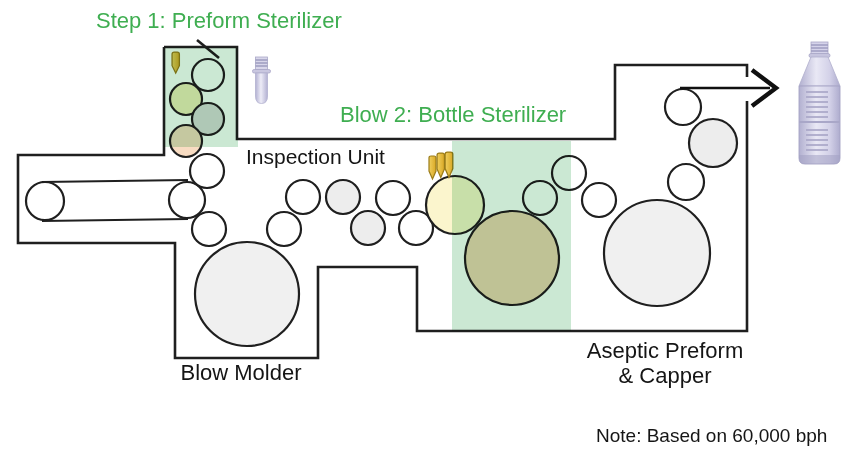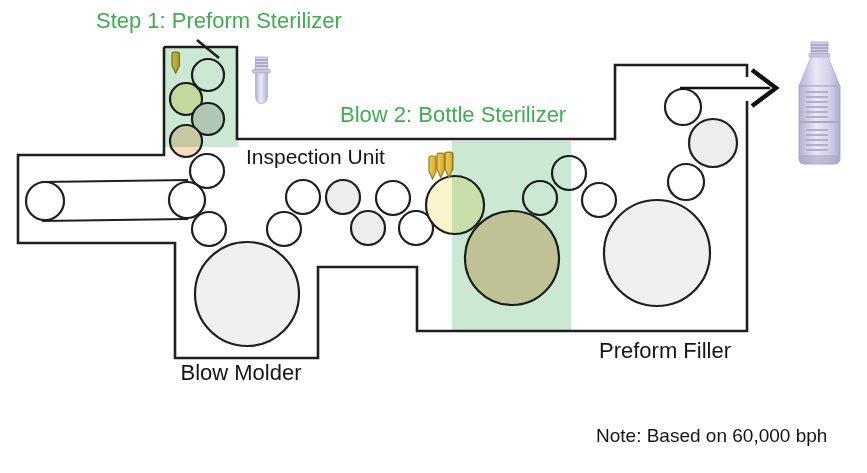--- a/index.html
+++ b/index.html
@@ -140,17 +140,18 @@
       </g>
       <path d="M2,118 Q2,124 8,124 H37 Q43,124 43,118 V115 H2 Z" fill="#a3a1c2" opacity="0.55"></path>
     </g>
   </svg>
 
   <div class="lbl lbl-green lbl-step1">Step 1: Preform Sterilizer</div>
   <div class="lbl lbl-green lbl-step2">Blow 2: Bottle Sterilizer</div>
   <div class="lbl lbl-black lbl-blow">Blow Molder</div>
   <div class="lbl lbl-black lbl-inspection">Inspection Unit</div>
   <div class="lbl lbl-black lbl-aseptic">
-    <div>Preform Filler</div>
+    <div>Aseptic Preform</div>
+    <div>&amp; Capper</div>
   </div>
   <div class="lbl lbl-note">Note: Based on 60,000 bph</div>
 
 </div>
 
 </body></html>

